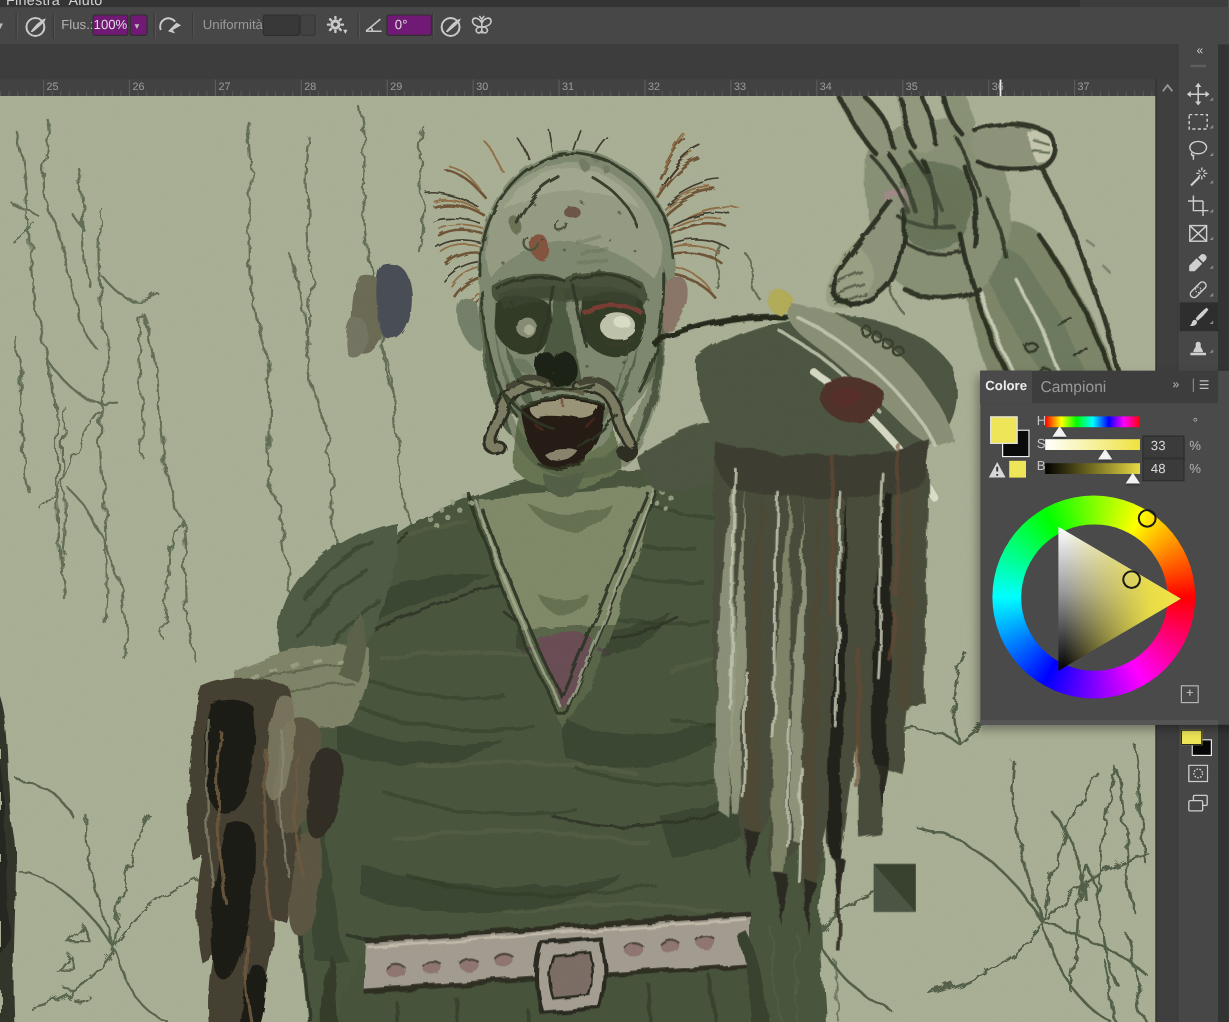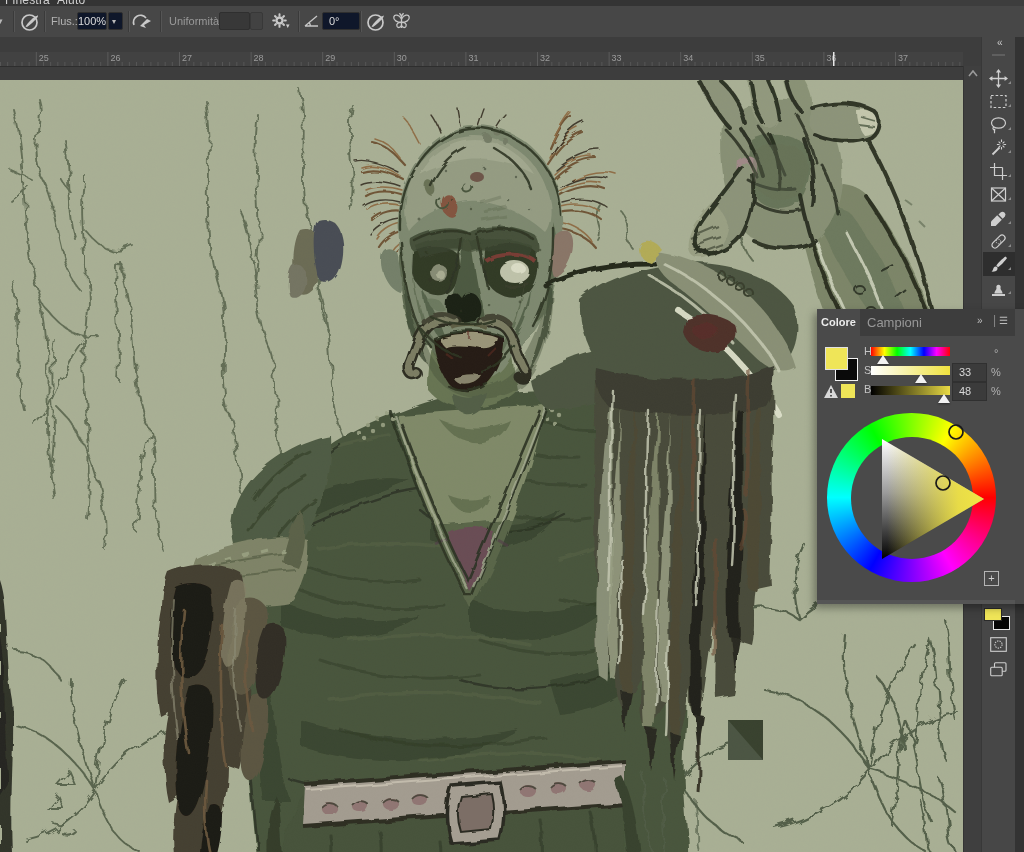--- a/index.html
+++ b/index.html
@@ -4,25 +4,25 @@
 <style>
   html,body{margin:0;padding:0;}
   body{width:1024px;height:852px;overflow:hidden;position:relative;
        font-family:"Liberation Sans", sans-serif;background:#3d3d3d;}
   .abs{position:absolute;}
   
   #menubar{left:0;top:0;width:900px;height:6px;background:#343434;overflow:hidden;}
   #menubar .mt{position:absolute;top:-7px;left:5px;color:#cfcfcf;font-size:12px;letter-spacing:.2px;}
   #optbar{left:0;top:6px;width:1024px;height:31px;background:#474747;border-bottom:1px solid #333;}
   .sep{position:absolute;top:5px;height:21px;width:1px;background:#3a3a3a;border-right:1px solid #555;}
-  .obox{position:absolute;background:#0f172a;border:1px solid #2f2f2f;border-radius:2px;color:#dcdcdc;font-size:11px;line-height:16px;}
+  .obox{position:absolute;background:#701a75;border:1px solid #2f2f2f;border-radius:2px;color:#dcdcdc;font-size:11px;line-height:16px;}
   .olbl{position:absolute;color:#b3b3b3;font-size:11px;top:9px;}
   .chev{position:absolute;color:#b9b9b9;font-size:9px;top:10px;}
   #gapstrip{left:0;top:37px;width:1024px;height:29px;background:#3d3d3d;}
-  #ruler{left:0;top:52px;width:963px;height:14px;background:#424242;border-bottom:1px solid #2e2e2e;overflow:hidden;}
+  #ruler{left:0;top:66px;width:963px;height:14px;background:#424242;border-bottom:1px solid #2e2e2e;overflow:hidden;}
   
   #scrollcol{left:963px;top:66px;width:18px;height:786px;background:#3f3f3f;border-left:1px solid #343434;}
   #toolbar{left:981px;top:37px;width:34px;height:815px;background:#474747;border-left:1px solid #383838;}
   #rightedge{left:1015px;top:37px;width:9px;height:815px;background:#333333;}
   .tico{position:absolute;left:7px;width:20px;height:20px;}
   
   #canvas{left:0;top:80px;width:963px;height:772px;background:#a9b095;overflow:hidden;}
   
   #panel{left:817px;top:309px;width:217px;height:295px;background:#4a4a4a;box-shadow:-3px 4px 8px rgba(0,0,0,.35);}
   #ptabs{position:absolute;left:0;top:0;width:198px;height:27px;background:#3d3d3d;}

